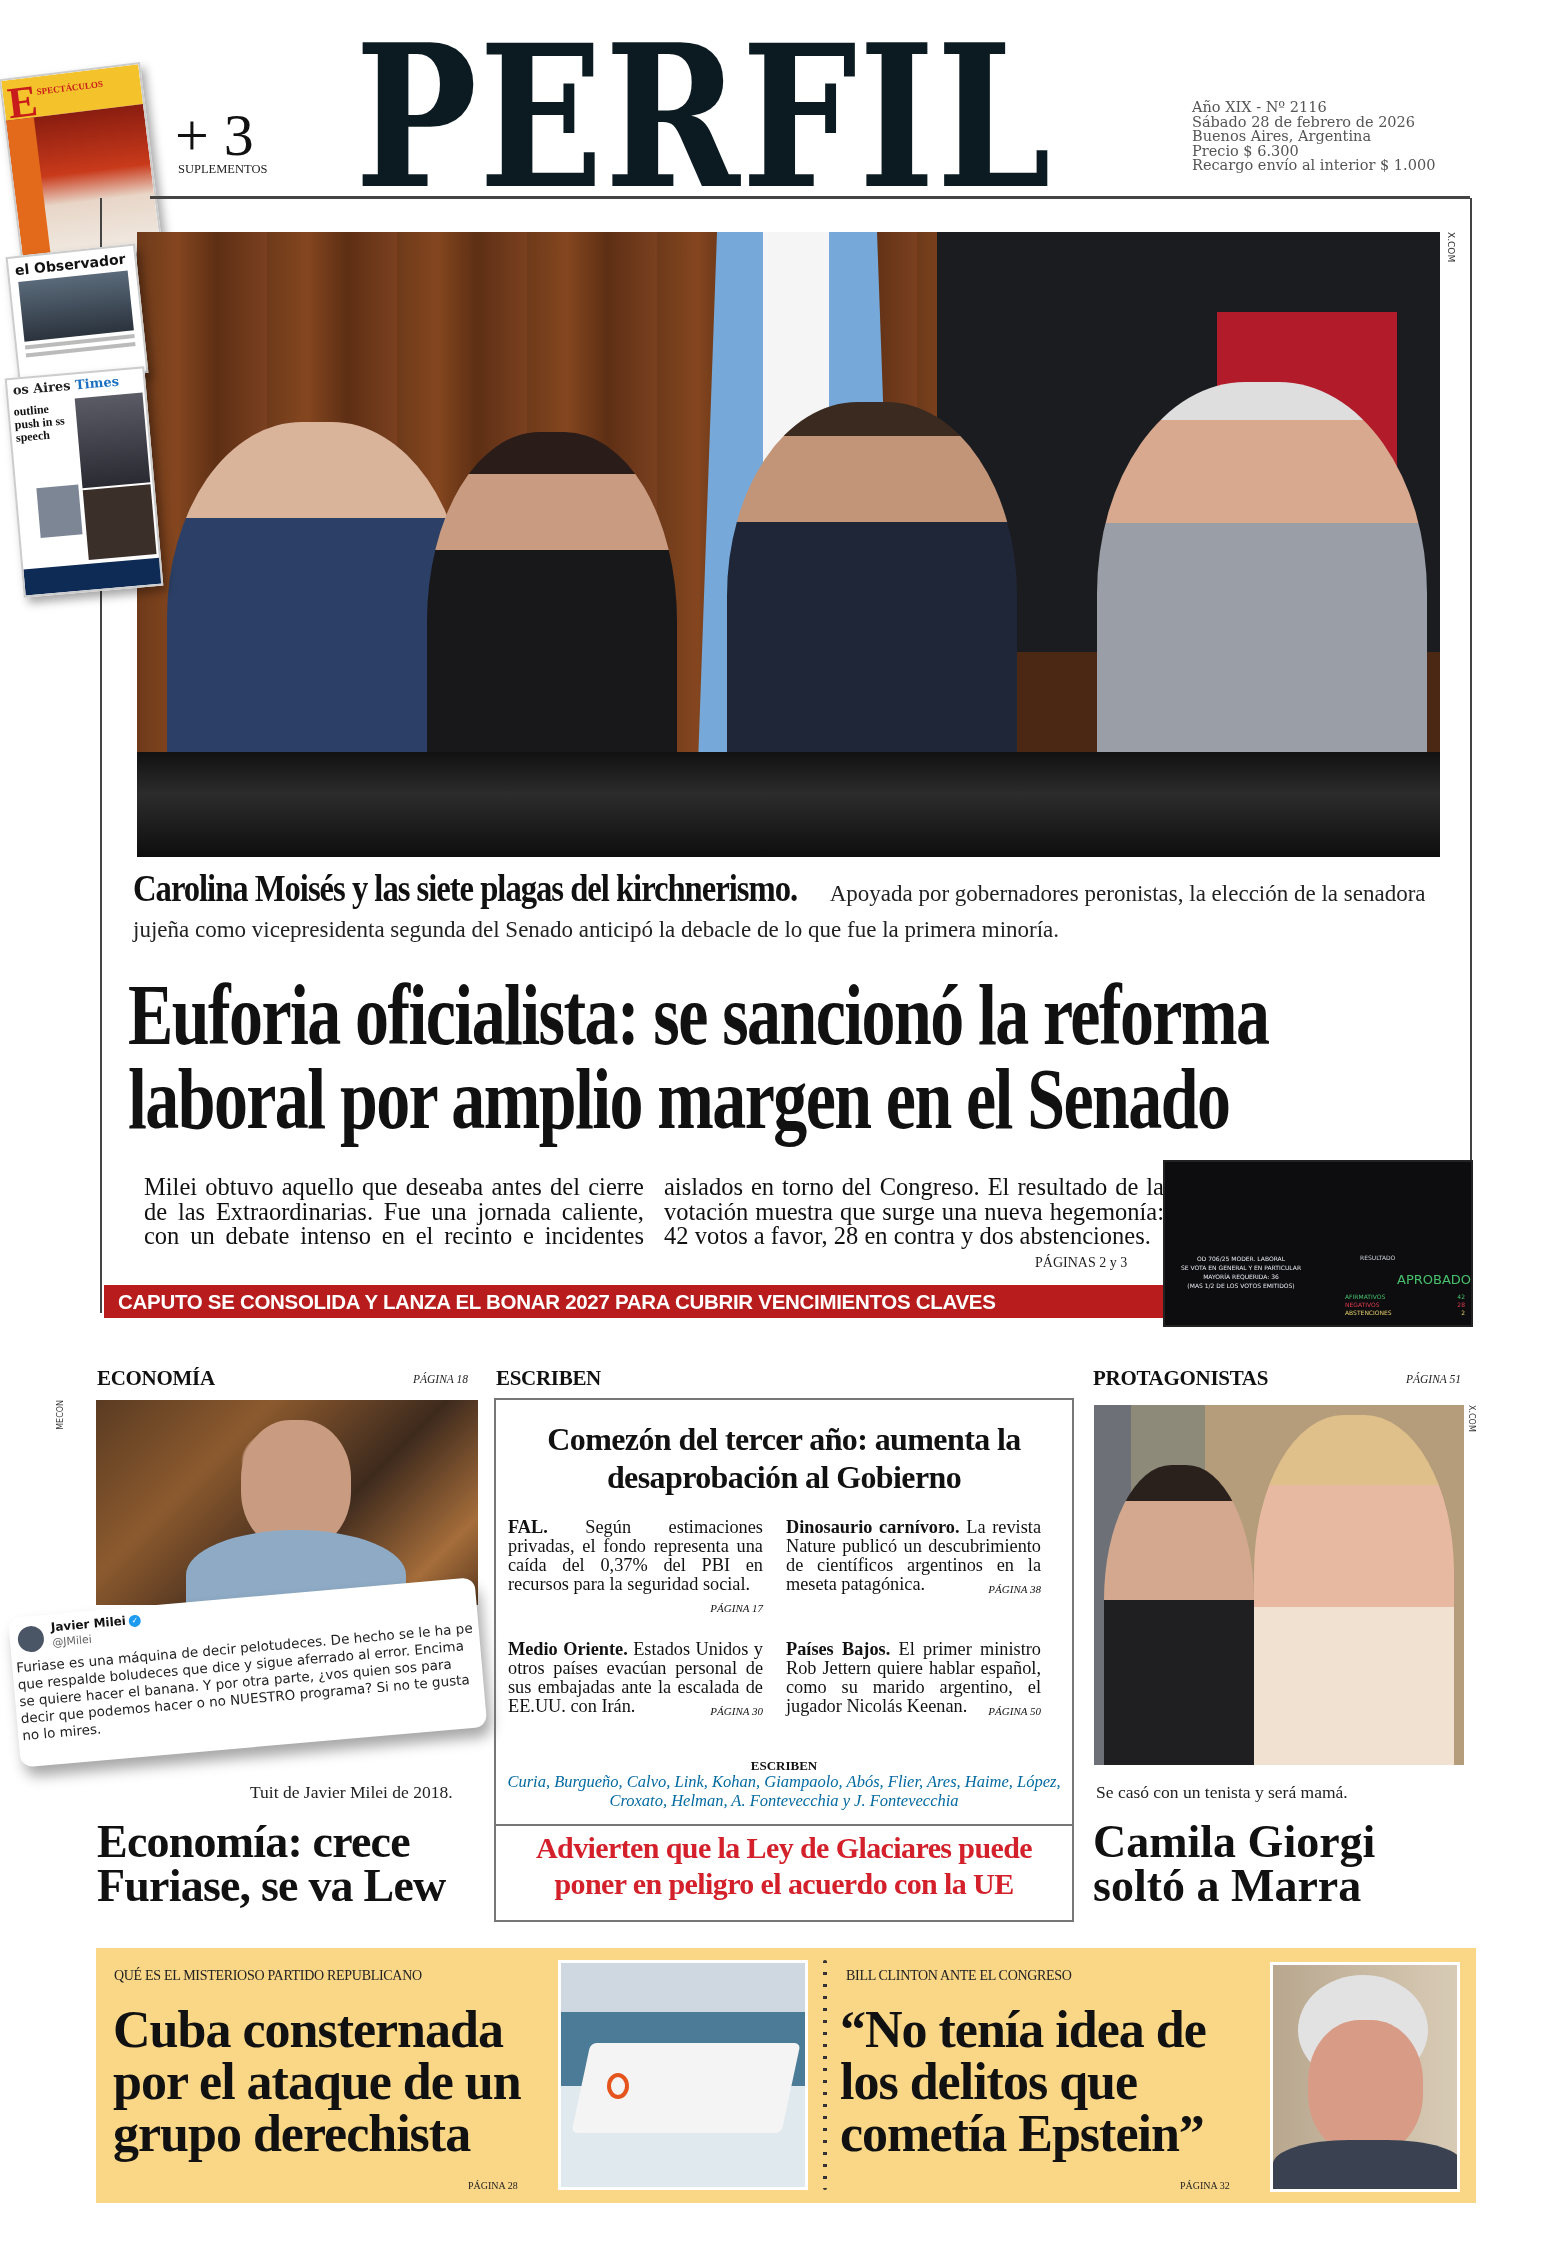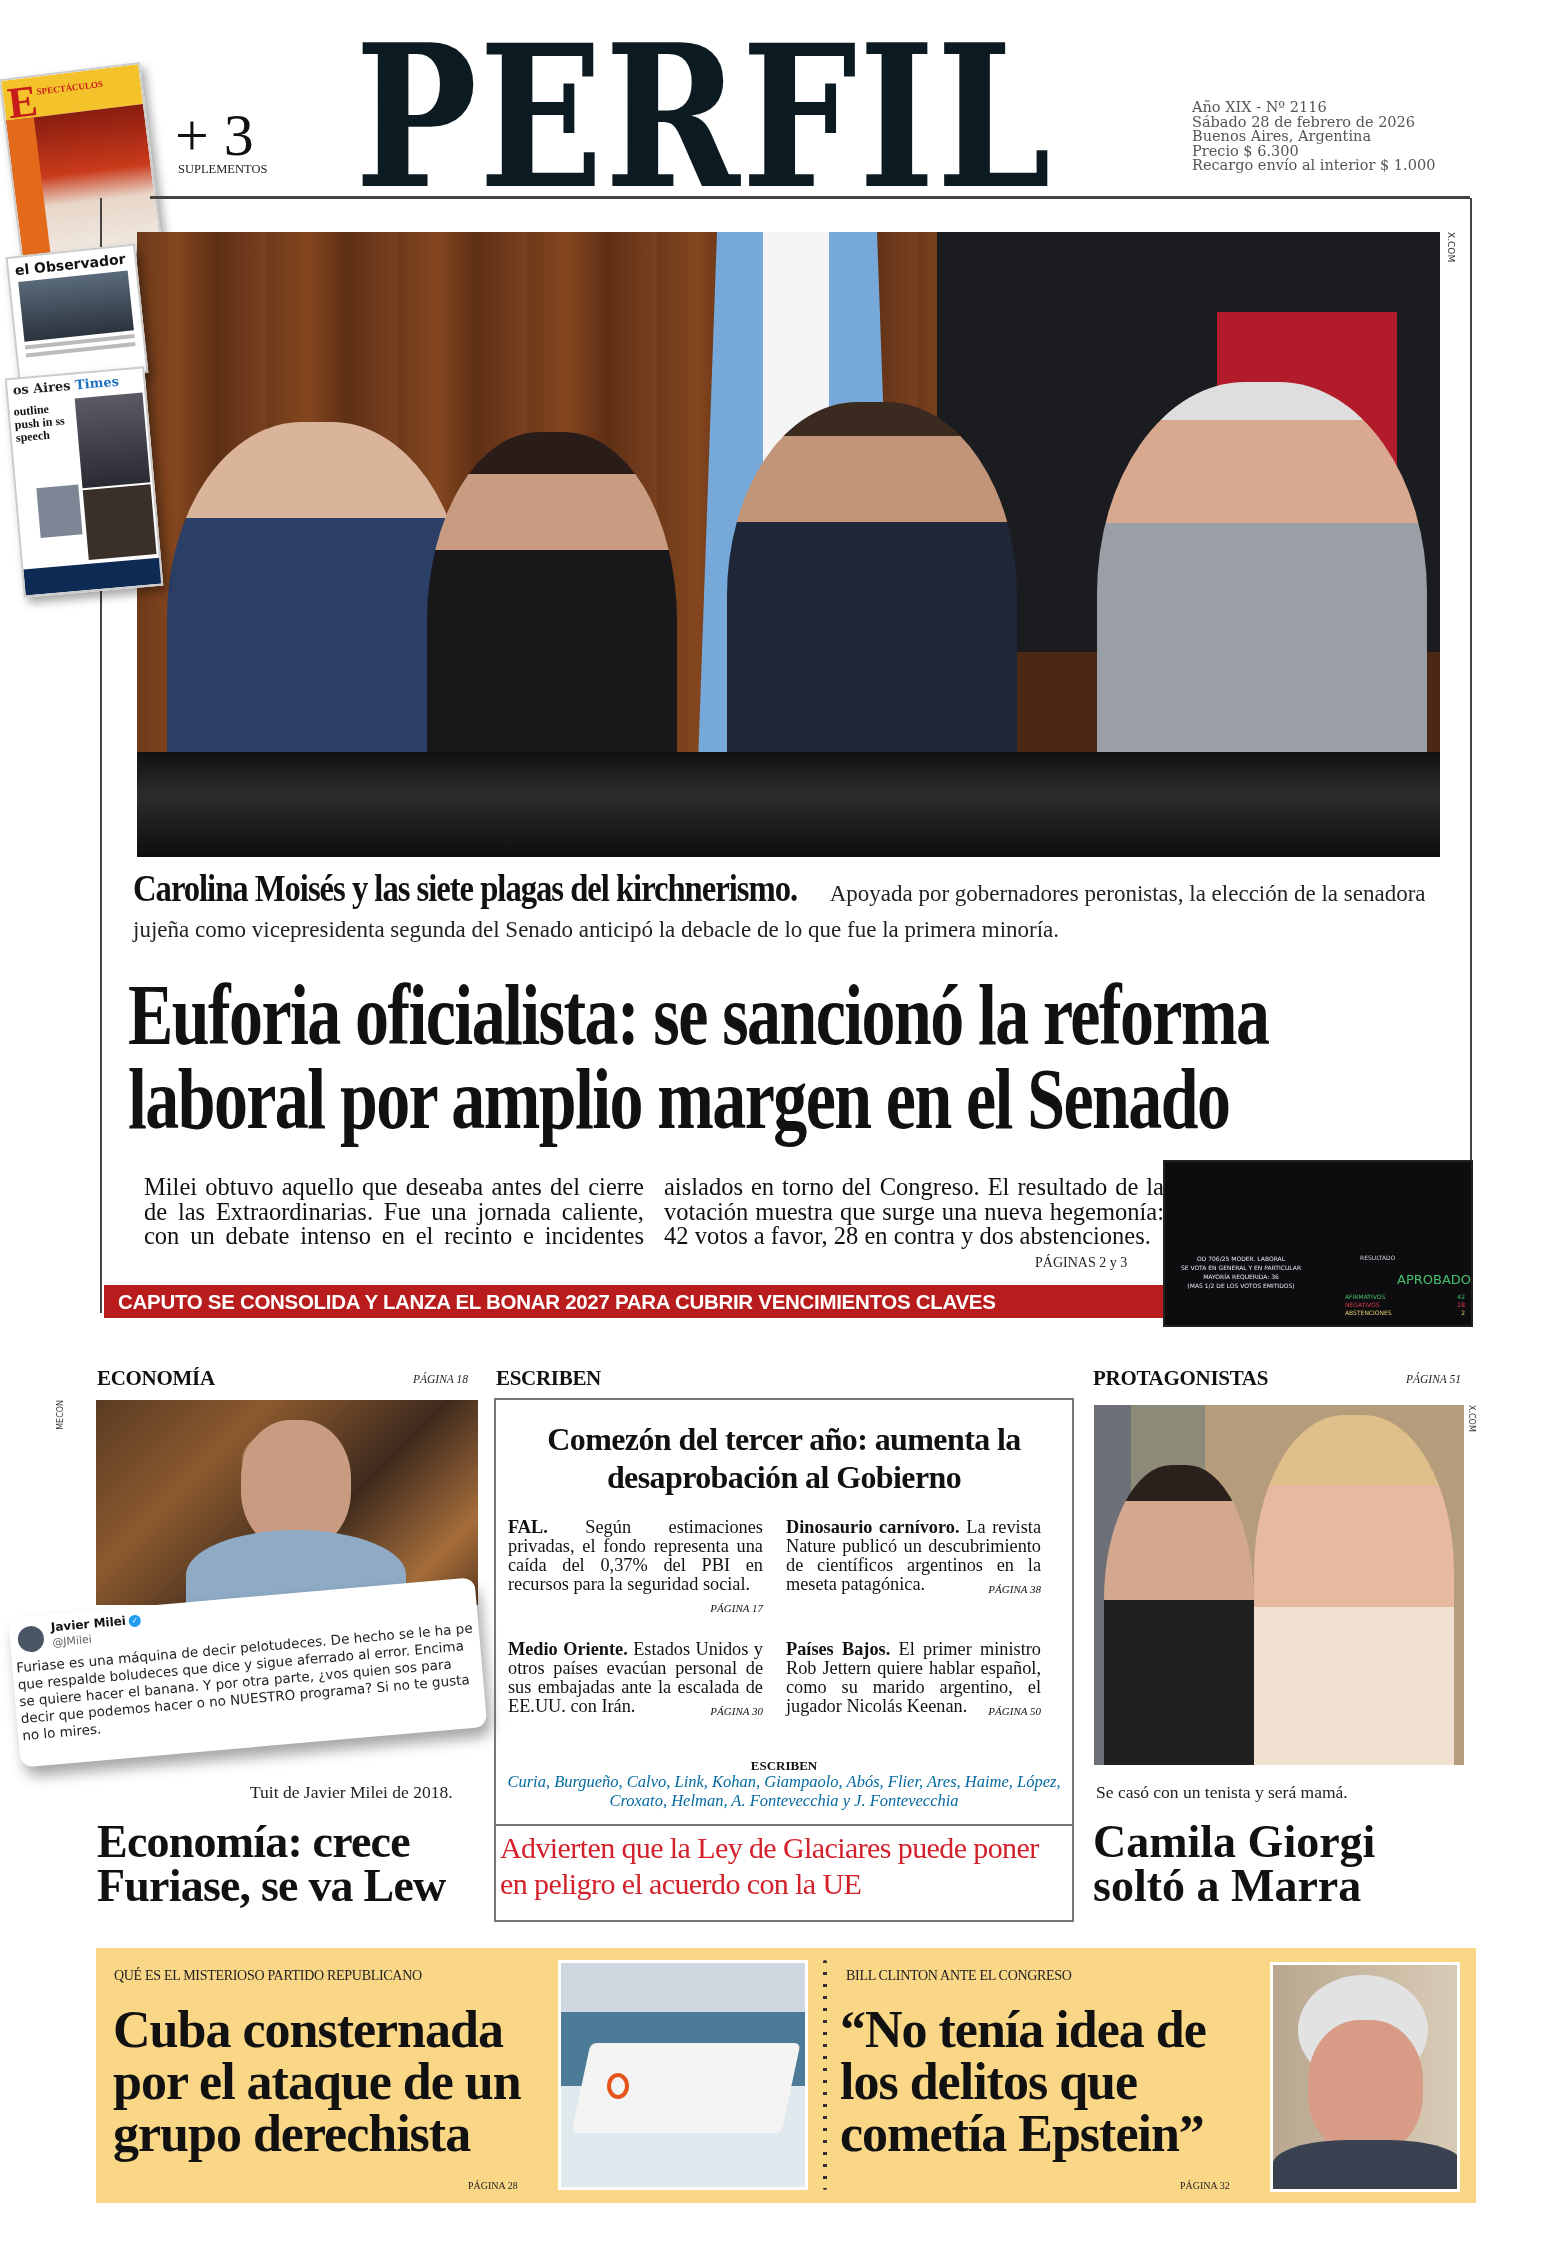--- a/index.html
+++ b/index.html
@@ -106,21 +106,21 @@
   .eco-head { left: 97px; top: 1820px; width: 390px; font-family: "Liberation Serif", serif; font-weight: bold; font-size: 46px; line-height: 44px; color: #111; letter-spacing: -0.8px; }
 
   .resumen-box { left: 494px; top: 1398px; width: 580px; height: 428px; border: 2px solid #777; }
   .resumen-title { left: 500px; top: 1420px; width: 568px; text-align: center; font-family: "Liberation Serif", serif; font-weight: bold; font-size: 32px; line-height: 38px; color: #111; letter-spacing: -0.6px; }
   .brief { width: 255px; font-family: "Liberation Serif", serif; font-size: 18.3px; line-height: 19px; color: #111; text-align: justify; }
   .brief b { font-weight: bold; }
   .brief .pg { float: right; font-style: italic; font-size: 11px; margin-top: 5px; }
   .escriben-h { left: 500px; top: 1758px; width: 568px; text-align: center; font-weight: bold; font-size: 13px; color: #111; }
   .escriben { left: 500px; top: 1772px; width: 568px; text-align: center; font-style: italic; font-size: 16.5px; line-height: 19px; color: #0369a1; }
   .resumen-box2 { left: 494px; top: 1822px; width: 580px; height: 100px; border: 2px solid #777; border-top: 0; }
-  .glaciares { left: 500px; top: 1830px; width: 568px; text-align: left; font-family: "Liberation Serif", serif; font-weight: normal; font-size: 30px; line-height: 36px; color: #d3202a; letter-spacing: -0.6px; }
+  .glaciares { left: 500px; top: 1830px; width: 568px; text-align: center; font-family: "Liberation Serif", serif; font-weight: bold; font-size: 30px; line-height: 36px; color: #d3202a; letter-spacing: -0.6px; }
 
   .prot-photo { left: 1094px; top: 1405px; width: 370px; height: 360px; background: linear-gradient(90deg,#6e7078 0 10%,#8d8a7a 10% 30%,#b59c7a 30% 100%); overflow: hidden; }
   .prot-photo .man { position: absolute; left: 10px; top: 60px; width: 150px; height: 300px; border-radius: 45% 45% 0 0; background: linear-gradient(180deg,#2a211c 0 12%,#d3a88e 12% 45%,#1f1f22 45%); }
   .prot-photo .woman { position: absolute; left: 160px; top: 10px; width: 200px; height: 350px; border-radius: 45% 45% 0 0; background: linear-gradient(180deg,#e0c08a 0 20%,#e7b9a0 20% 55%,#f1e1d0 55%); }
   .prot-credit { left: 1467px; top: 1405px; font-family: "DejaVu Sans", sans-serif; font-size: 8px; color: #333; writing-mode: vertical-rl; }
   .prot-caption { left: 1096px; top: 1782px; font-size: 17.5px; color: #222; }
   .prot-head { left: 1093px; top: 1820px; width: 380px; font-family: "Liberation Serif", serif; font-weight: bold; font-size: 46px; line-height: 44px; color: #111; }
 
   
   .strip { left: 96px; top: 1948px; width: 1380px; height: 255px; background: #fad787; }

